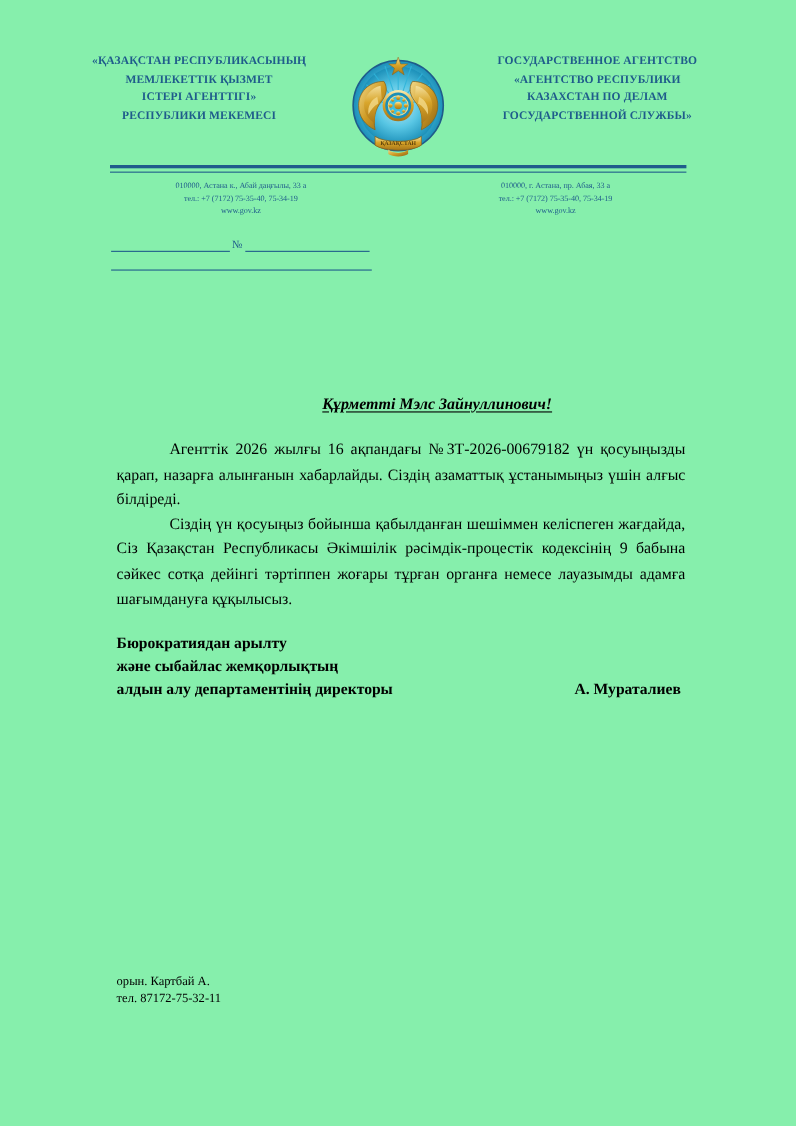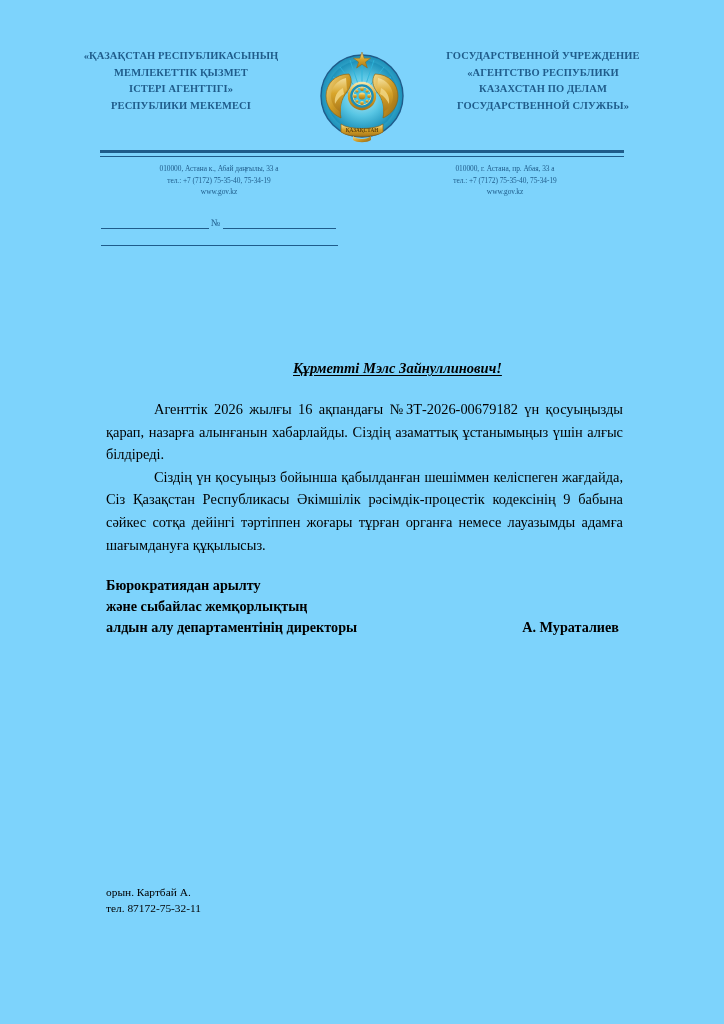--- a/index.html
+++ b/index.html
@@ -13,21 +13,21 @@
     height: 1024px;
     position: relative;
     font-family: "Liberation Serif", "DejaVu Serif", serif;
     color: #000000;
     overflow: hidden;
   }
 
   .page {
     position: absolute;
     inset: 0;
-    background: #7dd3fc;
+    background: #86efac;
   }
 
   
   .letterhead {
     position: absolute;
     left: 0;
     top: 44px;
     width: 724px;
     display: flex;
     flex-direction: row;
@@ -284,21 +284,21 @@
         <path d="M43 8 L45.2 14.2 L51.6 14.2 L46.4 18 L48.4 24 L43 20.3 L37.6 24 L39.6 18 L34.4 14.2 L40.8 14.2 Z" fill="url(#goldGrad)" stroke="#8e6414" stroke-width="0.5"></path>
 
         <path d="M22 80 C30 86 56 86 64 80 L64 88 C56 94 30 94 22 88 Z" fill="url(#goldGrad)" stroke="#8e6414" stroke-width="0.7"></path>
         <text x="43" y="87.5" text-anchor="middle" font-family="Liberation Serif, serif" font-size="5.2" font-weight="bold" fill="#5a3f0d">ҚАЗАҚСТАН</text>
 
         <path d="M34 92 C38 96 48 96 52 92 L52 96 C48 99 38 99 34 96 Z" fill="url(#goldGrad2)"></path>
       </svg>
     </div>
 
     <div class="org-block ru">
-      <span class="org-line">ГОСУДАРСТВЕННОЙ УЧРЕЖДЕНИЕ</span>
+      <span class="org-line">ГОСУДАРСТВЕННОЕ АГЕНТСТВО</span>
       <span class="org-line">«АГЕНТСТВО РЕСПУБЛИКИ</span>
       <span class="org-line">КАЗАХСТАН ПО ДЕЛАМ</span>
       <span class="org-line">ГОСУДАРСТВЕННОЙ СЛУЖБЫ»</span>
     </div>
   </div>
 
   <div class="rule rule-thick"></div>
   <div class="rule rule-thin"></div>
 
   <div class="addresses">

